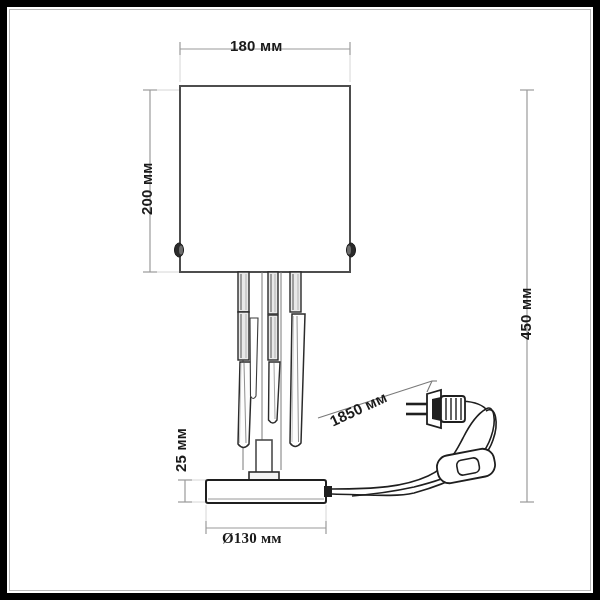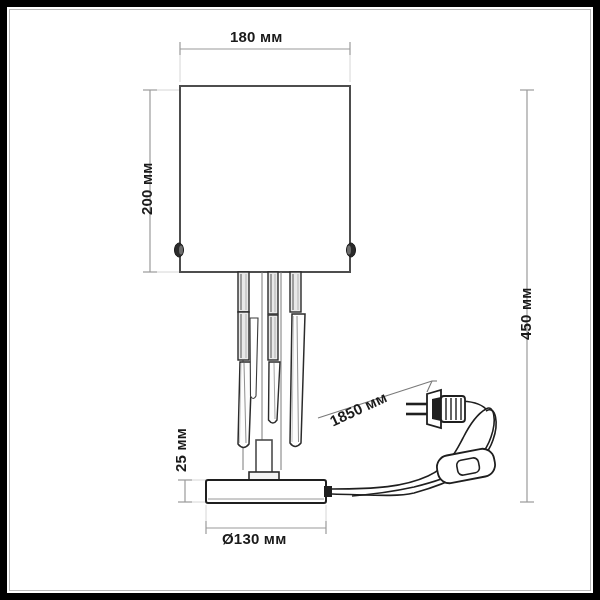--- a/index.html
+++ b/index.html
@@ -197,28 +197,28 @@
     </g>
 
     <g>
       <line x1="318" y1="418" x2="432" y2="381" stroke="#7a7a7a" stroke-width="1.1"></line>
       <line x1="432" y1="381" x2="427" y2="392" stroke="#7a7a7a" stroke-width="1.1"></line>
       <line x1="432" y1="381" x2="437" y2="381" stroke="#7a7a7a" stroke-width="1.1"></line>
     </g>
 
   </svg>
 
-  <div class="dim-label" style="left:230px; top:28px;">180 мм</div>
+  <div class="dim-label" style="left:230px; top:37px;">180 мм</div>
 
   <div class="dim-label rot-ccw" style="left:138px; top:215px;">200 мм</div>
 
   <div class="dim-label rot-ccw" style="left:517px; top:340px;">450 мм</div>
 
   <div class="dim-label rot-ccw" style="left:172px; top:472px;">25 мм</div>
 
-  <div class="dim-label" style="left:222px; top:530px;">Ø130 мм</div>
+  <div class="dim-label" style="left:222px; top:530px;font-family:Liberation Serif, serif;">Ø130 мм</div>
 
   <div class="dim-label rot-cable" style="left:327px; top:414px;">1850 мм</div>
 
   <div class="frame-outer"></div>
   <div class="frame-inner"></div>
 
 </div>
 
 </body></html>

